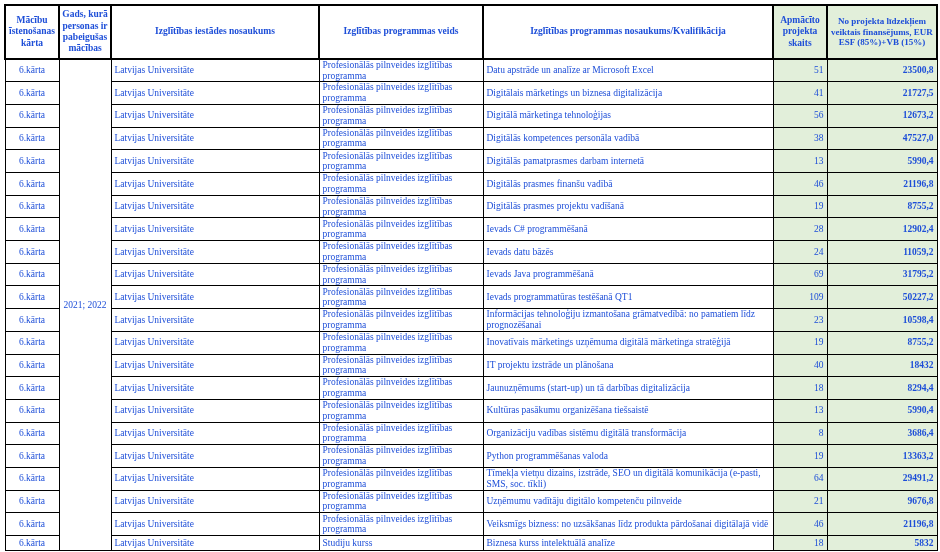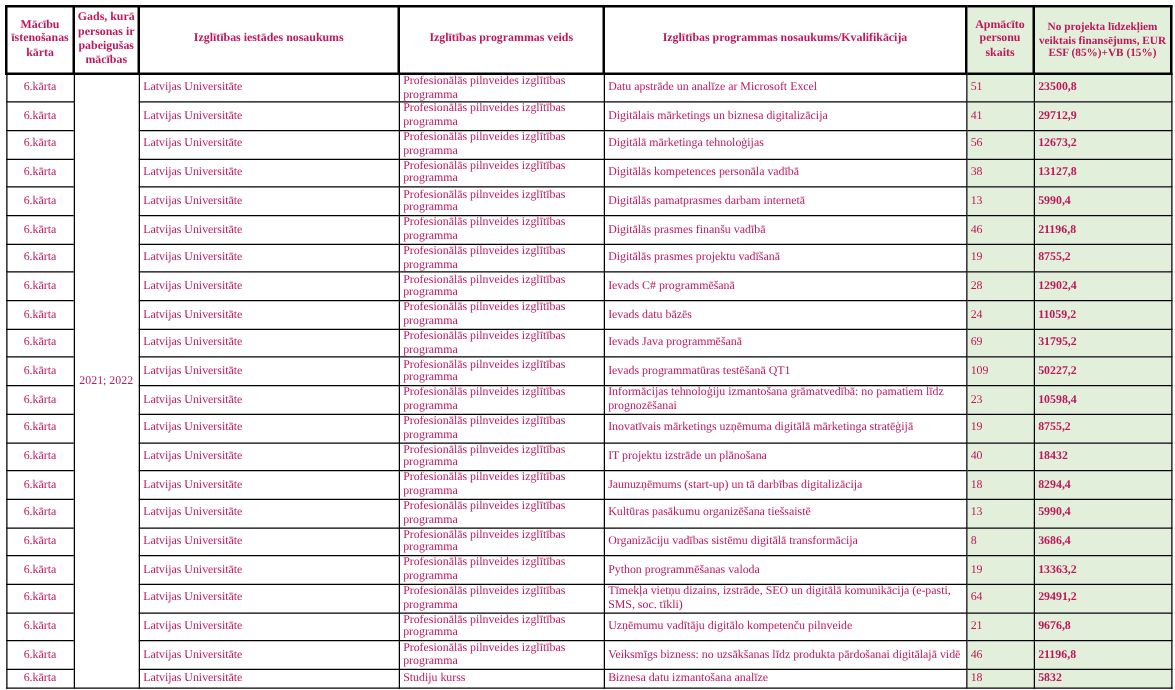--- a/index.html
+++ b/index.html
@@ -13,21 +13,21 @@
   .sheet {
     position: absolute;
     left: 4px;
     top: 4px;
   }
   table.grid {
     border-collapse: collapse;
     table-layout: fixed;
     width: 932px;
     font-family: "Liberation Serif", "DejaVu Serif", serif;
-    color: #be185d;
+    color: #1d4ed8;
   }
   table.grid th {
     border: 2px solid #000;
     font-size: 9.5px;
     font-weight: bold;
     text-align: center;
     vertical-align: middle;
     padding: 1px 2px;
     line-height: 1.2;
     overflow: hidden;
@@ -40,22 +40,22 @@
     padding: 0 3px;
     vertical-align: middle;
     overflow: hidden;
   }
   thead tr { height: 54px; }
   tbody tr { height: 22.7px; }
   tbody tr.last { height: 15px; }
   td.c-round   { text-align: center; border: 2px solid #000; font-family: Liberation Serif, serif; }
   td.c-year    { text-align: center; margin-top: 27px; }
   td.c-institution, td.c-type, td.c-name { text-align: left; }
-  td.c-persons { text-align: left; border: 2px solid #000; background: var(--green-fill, #E2EFDA); }
-  td.c-funding { text-align: left; border: 2px solid #000; background: var(--green-fill, #E2EFDA); font-weight: bold; }
+  td.c-persons { text-align: right; border: 2px solid #000; background: var(--green-fill, #E2EFDA); }
+  td.c-funding { text-align: right; border: 2px solid #000; background: var(--green-fill, #E2EFDA); font-weight: bold; }
   th.h-green   { background: var(--green-fill, #E2EFDA); }
 </style>
 </head>
 <body style="background: rgb(255, 255, 255);">
 
 <div class="sheet">
   <table class="grid">
     <colgroup>
       <col style="width:54px">
       <col style="width:52px">
@@ -65,57 +65,57 @@
       <col style="width:54px">
       <col style="width:110px">
     </colgroup>
     <thead>
       <tr>
         <th>Mācību īstenošanas kārta</th>
         <th>Gads, kurā personas ir pabeigušas mācības</th>
         <th>Izglītības iestādes nosaukums</th>
         <th>Izglītības programmas veids</th>
         <th>Izglītības programmas nosaukums/Kvalifikācija</th>
-        <th class="h-green">Apmācīto personu skaits</th>
+        <th class="h-green">Apmācīto projekta skaits</th>
         <th class="h-green h-funding">No projekta līdzekļiem veiktais finansējums, EUR ESF (85%)+VB (15%)</th>
       </tr>
     </thead>
     <tbody>
         <tr>
           <td class="c-round">6.kārta</td>
           <td class="c-year" rowspan="22">2021; 2022</td>
           <td class="c-institution">Latvijas Universitāte</td>
           <td class="c-type">Profesionālās pilnveides izglītības programma</td>
           <td class="c-name">Datu apstrāde un analīze ar Microsoft Excel</td>
           <td class="c-persons">51</td>
           <td class="c-funding">23500,8</td>
         </tr>
         <tr>
           <td class="c-round">6.kārta</td>
           <td class="c-institution">Latvijas Universitāte</td>
           <td class="c-type">Profesionālās pilnveides izglītības programma</td>
           <td class="c-name">Digitālais mārketings un biznesa digitalizācija</td>
           <td class="c-persons">41</td>
-          <td class="c-funding">29712,9</td>
+          <td class="c-funding">21727,5</td>
         </tr>
         <tr>
           <td class="c-round">6.kārta</td>
           <td class="c-institution">Latvijas Universitāte</td>
           <td class="c-type">Profesionālās pilnveides izglītības programma</td>
           <td class="c-name">Digitālā mārketinga tehnoloģijas</td>
           <td class="c-persons">56</td>
           <td class="c-funding">12673,2</td>
         </tr>
         <tr>
           <td class="c-round">6.kārta</td>
           <td class="c-institution">Latvijas Universitāte</td>
           <td class="c-type">Profesionālās pilnveides izglītības programma</td>
           <td class="c-name">Digitālās kompetences personāla vadībā</td>
           <td class="c-persons">38</td>
-          <td class="c-funding">13127,8</td>
+          <td class="c-funding">47527,0</td>
         </tr>
         <tr>
           <td class="c-round">6.kārta</td>
           <td class="c-institution">Latvijas Universitāte</td>
           <td class="c-type">Profesionālās pilnveides izglītības programma</td>
           <td class="c-name">Digitālās pamatprasmes darbam internetā</td>
           <td class="c-persons">13</td>
           <td class="c-funding">5990,4</td>
         </tr>
         <tr>
@@ -243,19 +243,19 @@
           <td class="c-institution">Latvijas Universitāte</td>
           <td class="c-type">Profesionālās pilnveides izglītības programma</td>
           <td class="c-name">Veiksmīgs bizness: no uzsākšanas līdz produkta pārdošanai digitālajā vidē</td>
           <td class="c-persons">46</td>
           <td class="c-funding">21196,8</td>
         </tr>
         <tr class="last">
           <td class="c-round">6.kārta</td>
           <td class="c-institution">Latvijas Universitāte</td>
           <td class="c-type">Studiju kurss</td>
-          <td class="c-name">Biznesa datu izmantošana analīze</td>
+          <td class="c-name">Biznesa kurss intelektuālā analīze</td>
           <td class="c-persons">18</td>
           <td class="c-funding">5832</td>
         </tr>
       </tbody>
   </table>
 </div>
 
 </body></html>

